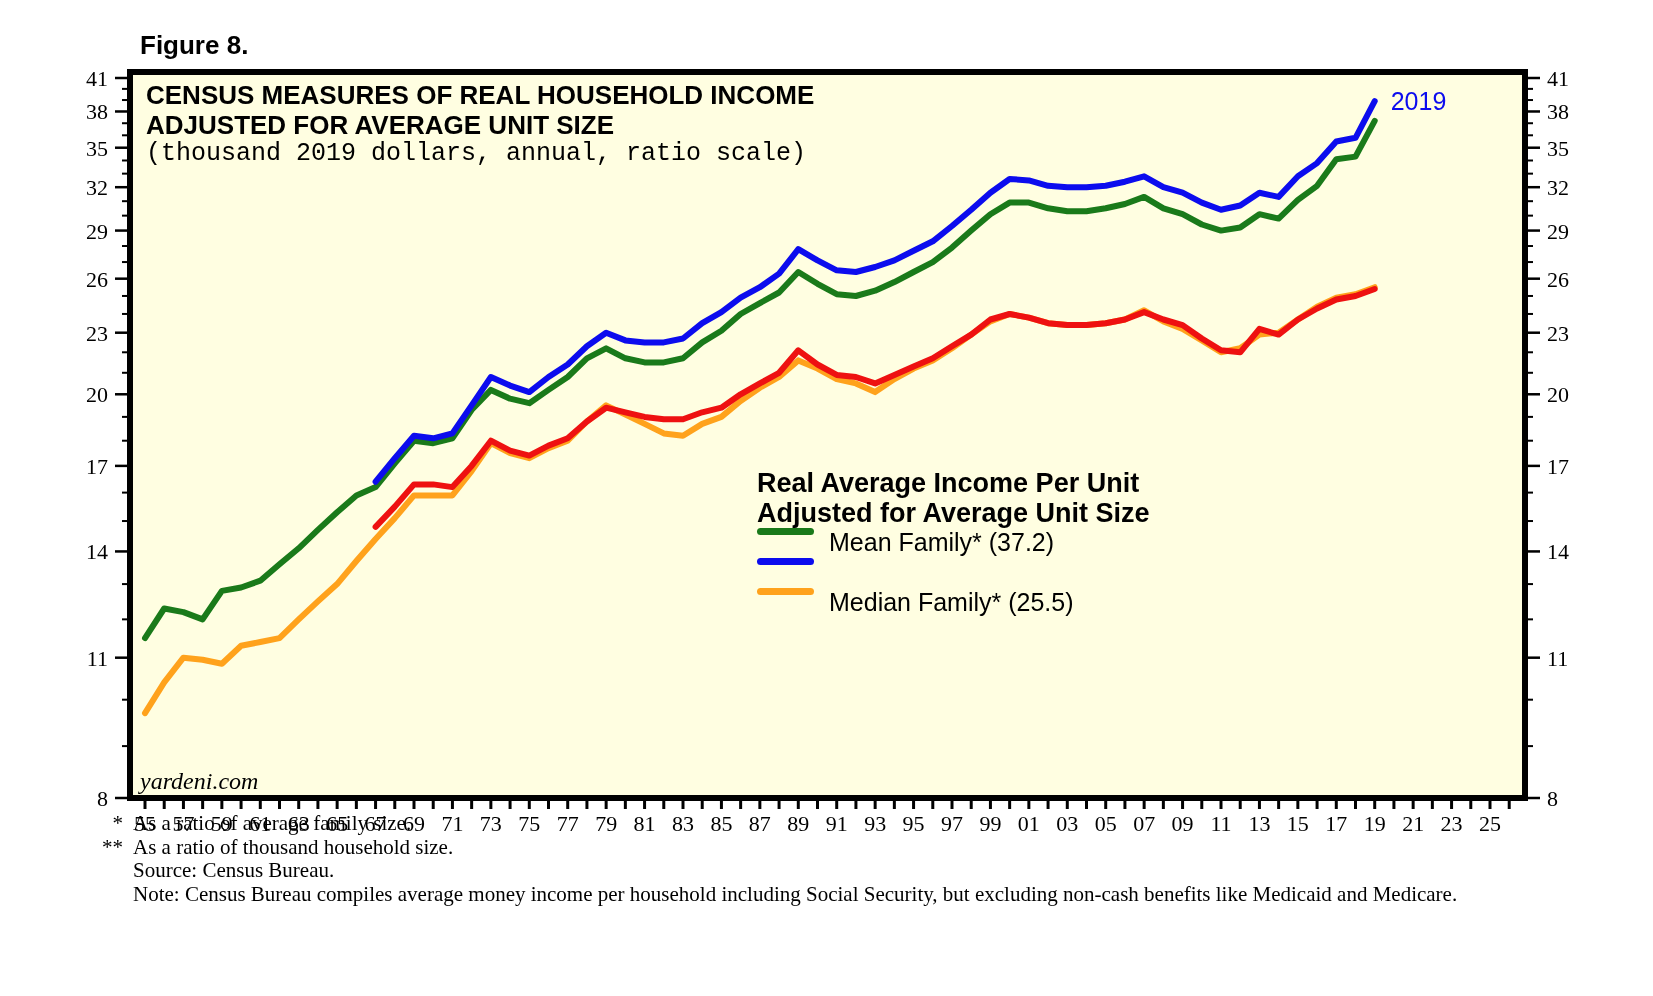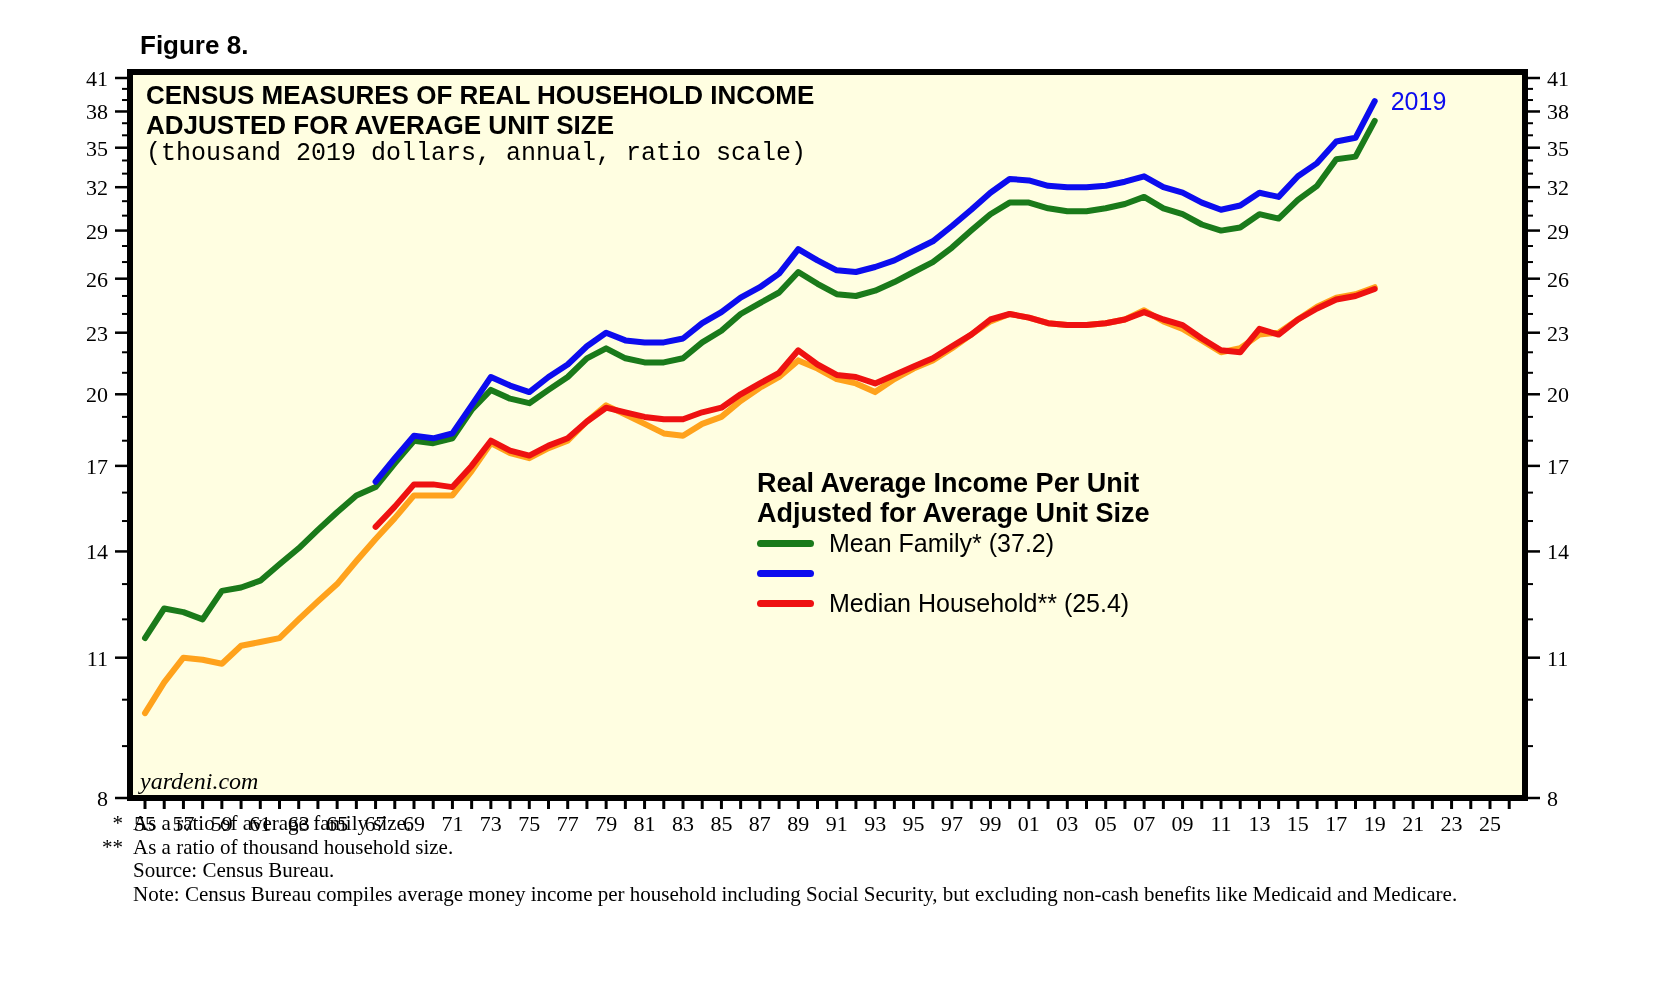--- a/index.html
+++ b/index.html
@@ -5,21 +5,21 @@
   html,body{margin:0;padding:0;background:#ffffff;}
   .page{position:relative;width:1653px;height:996px;background:#ffffff;
         font-family:"Liberation Sans",sans-serif;overflow:hidden;}
   #chart-svg{position:absolute;left:0;top:0;}
   .figure-label{position:absolute;left:140px;top:30px;font-size:26px;font-weight:bold;color:#000;}
   .plot-title{position:absolute;left:146px;top:80px;color:#000;}
   .plot-title .t1,.plot-title .t2{font-size:26px;font-weight:bold;line-height:30px;letter-spacing:0px;}
   .plot-title .t3{font-size:25px;line-height:28px;font-family:Liberation Mono, monospace;}
   .legend{position:absolute;left:757px;top:468px;color:#000;}
   .legend .lt{font-size:27px;font-weight:bold;line-height:30px;}
-  .legend-row{display:flex;align-items:center;height:30px;margin-top:0px;}
+  .legend-row{display:flex;align-items:flex-start;height:30px;margin-top:0px;}
   .legend-row:first-of-type{margin-top:5px;}
   .swatch{width:57px;height:7px;border-radius:4px;margin-right:15px;flex:0 0 auto;}
   .legend-label{font-size:25px;white-space:nowrap;}
   .watermark{position:absolute;left:140px;top:748px;font-family:"Liberation Serif",serif;
              font-style:italic;font-size:24px;color:#000;margin-top:20px;}
   .footnotes{position:absolute;left:90px;top:812px;width:1530px;
              font-family:"Liberation Serif",serif;font-size:21px;line-height:23.5px;color:#000;}
   .fn-row{display:flex;}
   .fn-marker{width:33px;text-align:right;padding-right:10px;flex:0 0 auto;}
   .fn-text{flex:1 1 auto;}
@@ -262,22 +262,22 @@
     <div class="lt">Real Average Income Per Unit</div>
     <div class="lt">Adjusted for Average Unit Size</div>
     <div class="legend-row">
       <span class="swatch" style="background-color: rgb(26, 122, 26);"></span>
       <span class="legend-label">Mean Family* (37.2)</span>
     </div>
     <div class="legend-row">
       <span class="swatch" style="background-color: rgb(12, 12, 238);"></span>
     </div>
     <div class="legend-row">
-      <span class="swatch" style="background-color: rgb(238, 17, 17);"></span>
-      <span class="legend-label">Median Household** (25.4)</span>
+      <span class="swatch" style="background-color: rgb(255, 162, 28);"></span>
+      <span class="legend-label">Median Family* (25.5)</span>
     </div>
   </div>
 
   <div class="watermark">yardeni.com</div>
 
   <div class="footnotes">
     <div class="fn-row">
       <span class="fn-marker">*</span>
       <span class="fn-text">As a ratio of average family size.</span>
     </div>

